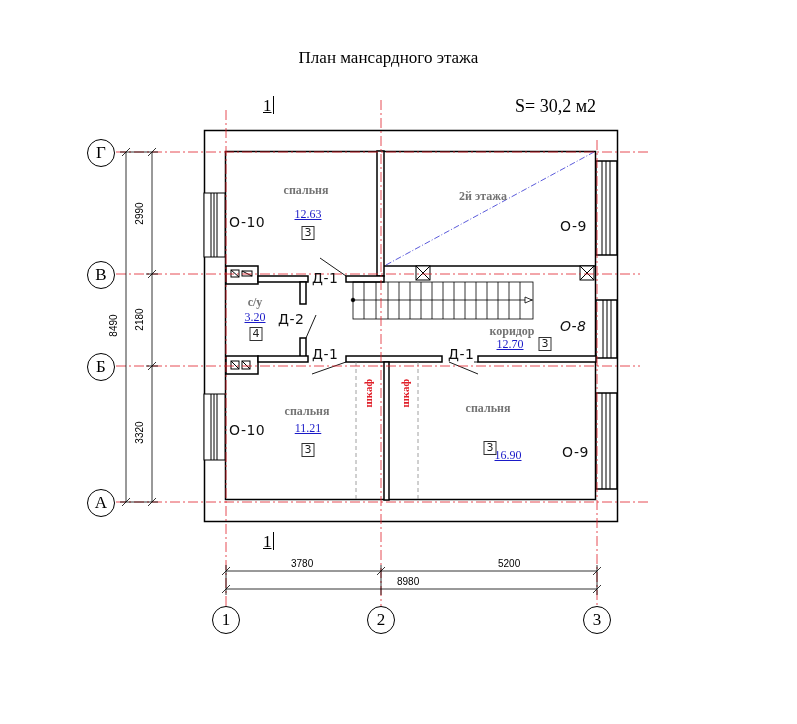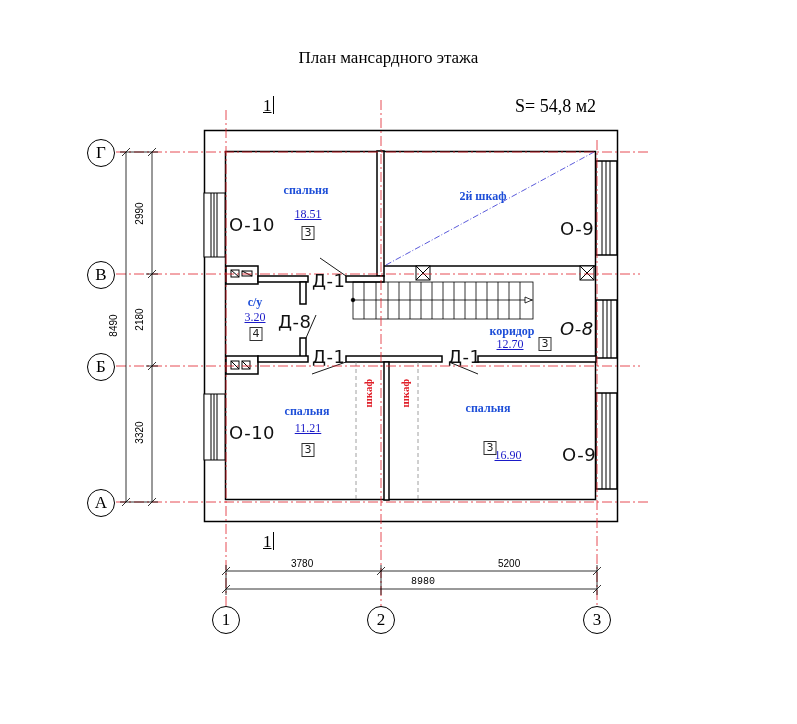--- a/index.html
+++ b/index.html
@@ -2,35 +2,35 @@
 <html><head>
 <meta charset="utf-8">
 <style>
   html, body { margin:0; padding:0; background:#ffffff; }
   body { width:797px; height:724px; position:relative; overflow:hidden; font-family:"Liberation Serif", serif; }
   .abs { position:absolute; }
   .title { left:0; top:48px; width:797px; text-align:center; font-size:17px; color:#000; padding-left:-10px; }
   .area-label { left:515px; top:96px; font-size:18px; color:#000; }
   .section-mark { font-size:17px; color:#000; text-decoration:underline; }
   .section-mark span.bar { display:inline-block; width:1px; height:18px; background:#000; vertical-align:-3px; margin-left:1px; }
-  .room-name { color:#1d4ed8; font-size:12px; font-weight:bold; white-space:nowrap; transform:translateX(-50%); }
+  .room-name { color:#737373; font-size:12px; font-weight:bold; white-space:nowrap; transform:translateX(-50%); }
   .room-area { color:#1a1ac8; font-size:12px; text-decoration:underline; white-space:nowrap; transform:translateX(-50%); }
   .room-cls { border:1px solid #333; font-family:"DejaVu Sans", sans-serif; font-size:11px; line-height:12px; padding:0 2px; color:#222; transform:translateX(-50%); background:#fff; }
-  .mark { font-family:"DejaVu Sans", sans-serif; font-size:18px; color:#111; white-space:nowrap; letter-spacing:0.5px; }
+  .mark { font-family:"DejaVu Sans", sans-serif; font-size:14px; color:#111; white-space:nowrap; letter-spacing:0.5px; }
   .axis-bubble { width:26px; height:26px; border:1.3px solid #000; border-radius:50%; font-size:17px; line-height:26px; text-align:center; color:#000; background:#fff; box-sizing:content-box; transform:translate(-50%,-50%); }
   .dim-text { font-family:"Liberation Sans", sans-serif; font-size:10px; color:#000; white-space:nowrap; }
   .vert { transform:rotate(-90deg); transform-origin:center; }
   .closet { color:#e0202a; font-size:11px; font-weight:bold; writing-mode:vertical-rl; transform:rotate(180deg); }
   svg { position:absolute; left:0; top:0; }
 </style>
 </head>
 <body>
 
 <div class="abs title" style="left:-10px;">План  мансардного этажа</div>
-<div class="abs area-label">S= 54,8 м2</div>
+<div class="abs area-label">S= 30,2 м2</div>
 
 <div class="abs section-mark" style="left:263px; top:96px;"><span>1</span><span class="bar"></span></div>
 <div class="abs section-mark" style="left:263px; top:532px;"><span>1</span><span class="bar"></span></div>
 
 <svg width="797" height="724" viewBox="0 0 797 724">
 
   <rect x="204.5" y="130.5" width="413" height="391" fill="none" stroke="#000" stroke-width="1.5"></rect>
   <rect x="225.5" y="151.5" width="370" height="348" fill="none" stroke="#000" stroke-width="1.5"></rect>
 
   <g stroke="#000" stroke-width="1" fill="#fff">
@@ -193,27 +193,27 @@
 <div class="abs axis-bubble" style="left:381px; top:620px;">2</div>
 <div class="abs axis-bubble" style="left:597px; top:620px;">3</div>
 
 <div class="abs dim-text vert" style="left:128px; top:208px;">2990</div>
 <div class="abs dim-text vert" style="left:128px; top:314px;">2180</div>
 <div class="abs dim-text vert" style="left:128px; top:427px;">3320</div>
 <div class="abs dim-text vert" style="left:102px; top:320px;">8490</div>
 
 <div class="abs dim-text" style="left:291px; top:558px;">3780</div>
 <div class="abs dim-text" style="left:474px; top:558px;margin-left:24px;">5200</div>
-<div class="abs dim-text" style="left:411px; top:576px;font-family:Liberation Mono, monospace;">8980</div>
+<div class="abs dim-text" style="left:397px; top:576px;">8980</div>
 
 <div class="abs room-name" style="left:306px; top:183px;">спальня</div>
-<div class="abs room-area" style="left:308px; top:207px;">18.51</div>
+<div class="abs room-area" style="left:308px; top:207px;">12.63</div>
 <div class="abs room-cls" style="left:308px; top:226px;">3</div>
 
-<div class="abs room-name" style="left:483px; top:189px;">2й шкаф</div>
+<div class="abs room-name" style="left:483px; top:189px;">2й этажа</div>
 
 <div class="abs room-name" style="left:255px; top:295px;">с/у</div>
 <div class="abs room-area" style="left:255px; top:310px;">3.20</div>
 <div class="abs room-cls" style="left:256px; top:327px;">4</div>
 
 <div class="abs room-name" style="left:512px; top:324px;">коридор</div>
 <div class="abs room-area" style="left:510px; top:337px;text-decoration:underline;">12.70</div>
 <div class="abs room-cls" style="left:545px; top:337px;">3</div>
 
 <div class="abs room-name" style="left:307px; top:404px;">спальня</div>
@@ -227,15 +227,15 @@
 <div class="abs closet" style="left:362px; top:379px;">шкаф</div>
 <div class="abs closet" style="left:399px; top:379px;">шкаф</div>
 
 <div class="abs mark" style="left:229px; top:214px;">O-10</div>
 <div class="abs mark" style="left:560px; top:218px;">O-9</div>
 <div class="abs mark" style="left:560px; top:318px;font-style:italic;">O-8</div>
 <div class="abs mark" style="left:229px; top:422px;">O-10</div>
 <div class="abs mark" style="left:562px; top:444px;">O-9</div>
 
 <div class="abs mark" style="left:312px; top:270px;">Д-1</div>
-<div class="abs mark" style="left:278px; top:311px;">Д-8</div>
+<div class="abs mark" style="left:278px; top:311px;">Д-2</div>
 <div class="abs mark" style="left:312px; top:346px;">Д-1</div>
 <div class="abs mark" style="left:448px; top:346px;">Д-1</div>
 
 </body></html>

